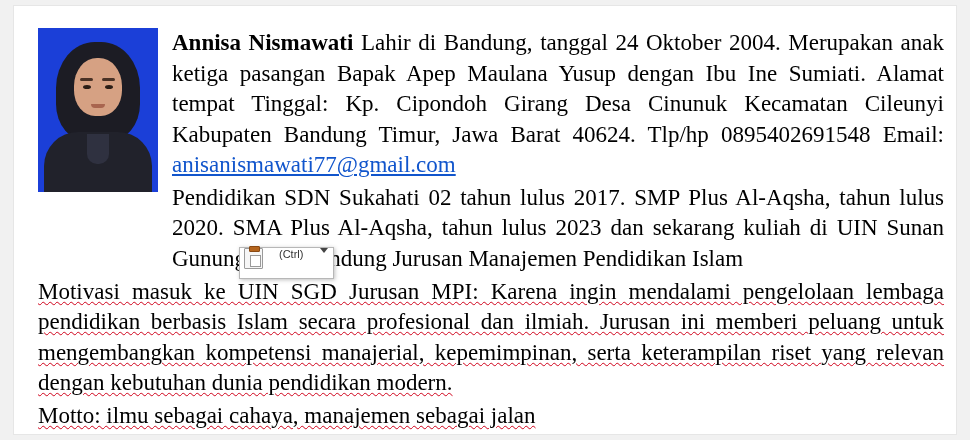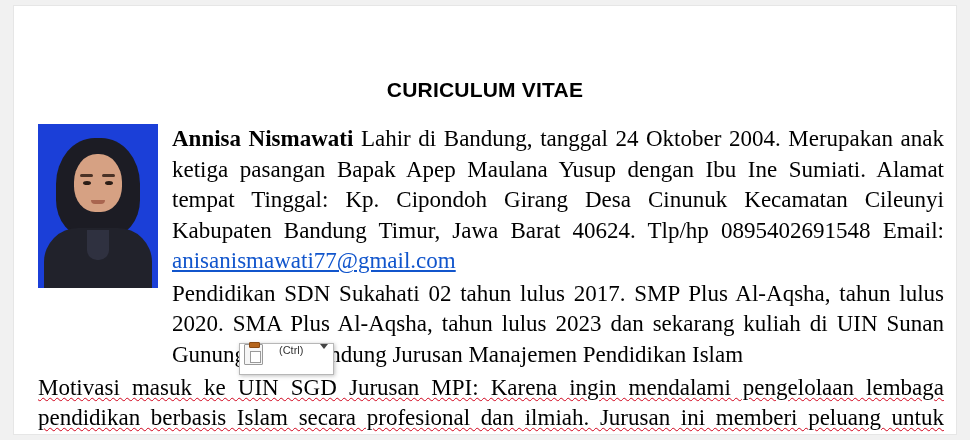--- a/index.html
+++ b/index.html
@@ -198,21 +198,20 @@
     border-right: 4px solid transparent;
     border-top: 5px solid #444;
     margin-left: 1px;
   }
 </style>
 </head>
 <body>
 
 <div class="page">
 
-  <div class="doc-title">CURICULUM VITAE</div>
 
   <div class="body-area">
 
     <div class="photo">
       <div class="hijab"></div>
       <div class="face"></div>
       <div class="brow-l"></div>
       <div class="brow-r"></div>
       <div class="eye-l"></div>
       <div class="eye-r"></div>

